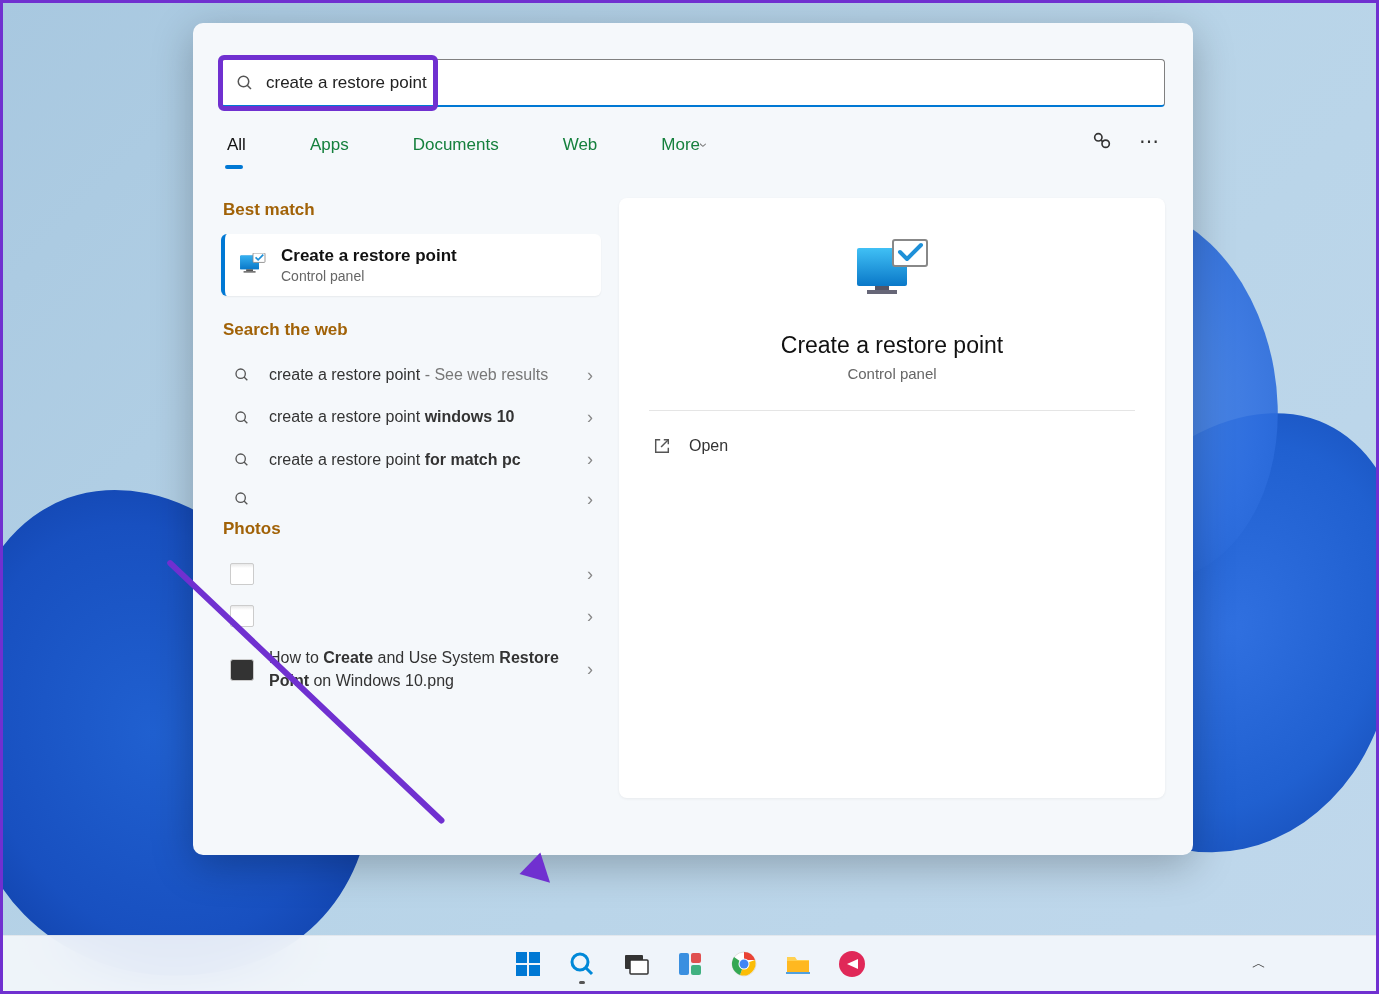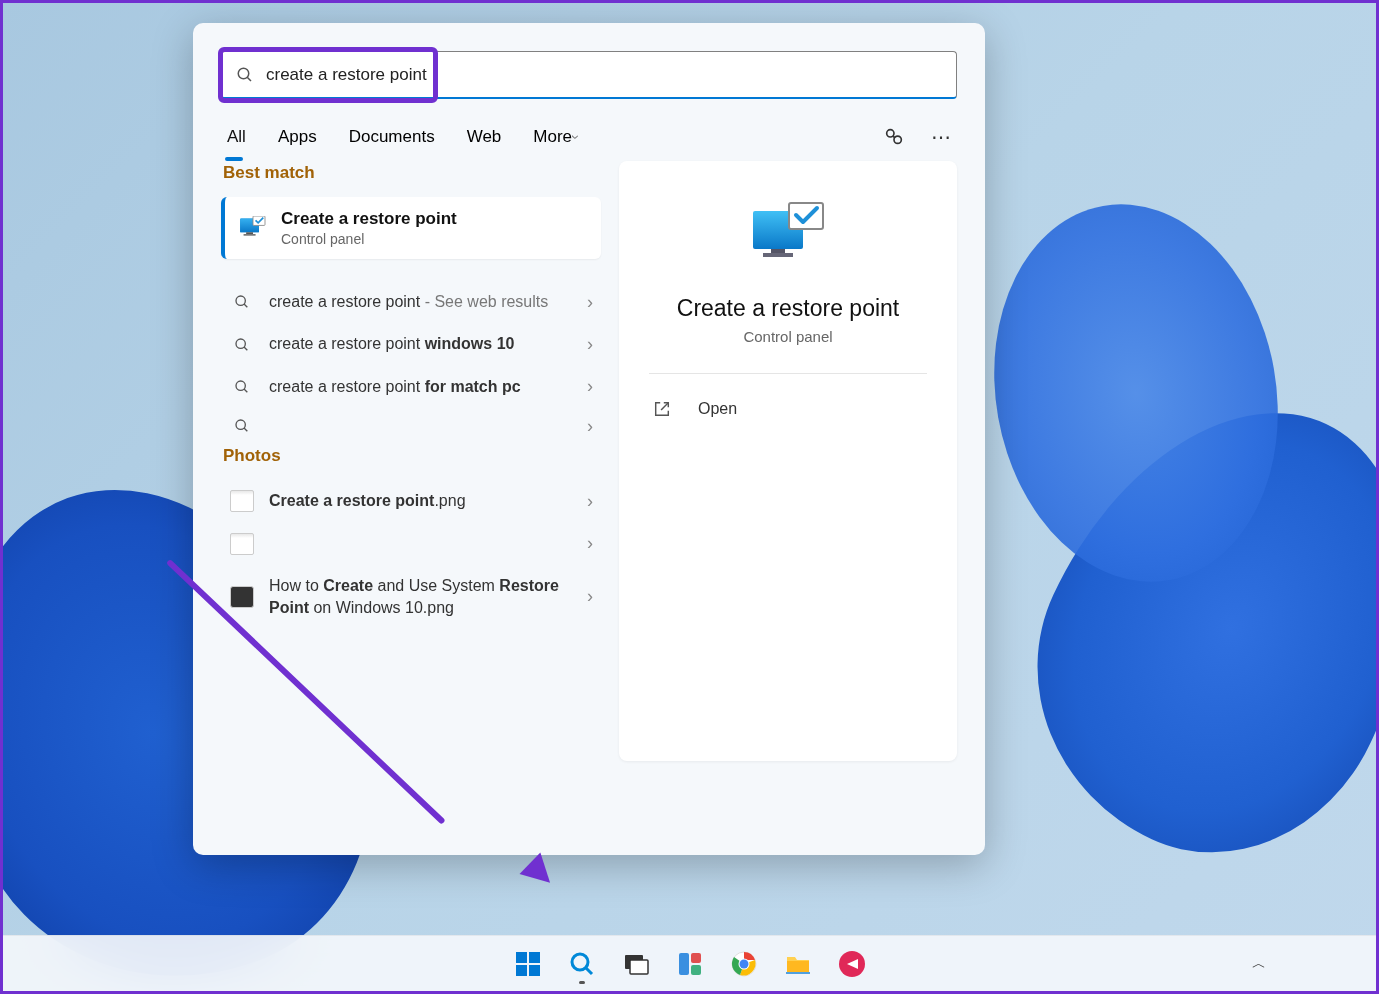--- a/index.html
+++ b/index.html
@@ -17,27 +17,27 @@
   height: 100%;
   z-index: 0;
 }
 .petal1 { position: absolute; width: 400px; height: 500px; background: radial-gradient(ellipse at center, #2060d0 0%, #1850c0 60%, #0d3a9e 100%); border-radius: 50% 50% 45% 55% / 60% 60% 40% 40%; left: -50px; top: 480px; transform: rotate(-20deg); }
 .petal2 { position: absolute; width: 350px; height: 450px; background: radial-gradient(ellipse at center, #3070e0 0%, #2060d0 60%, #1448b0 100%); border-radius: 50% 50% 45% 55% / 60% 60% 40% 40%; right: -30px; top: 400px; transform: rotate(25deg); }
 .petal3 { position: absolute; width: 280px; height: 380px; background: radial-gradient(ellipse at center, #4a88e8 0%, #3070e0 60%, #2060d0 100%); border-radius: 50%; right: 100px; top: 200px; transform: rotate(-10deg); opacity: 0.9; }
 .search-panel {
   position: absolute;
   left: 190px;
   top: 20px;
-  width: 792px;
+  width: 1000px;
   height: 832px;
   background: #f5f8fb;
   border-radius: 10px;
   box-shadow: 0 10px 40px rgba(0,0,0,0.25);
   z-index: 10;
-  padding: 28px 28px 20px 28px;
+  padding: 36px 28px 20px 28px;
 }
 .search-bar-wrap {
   position: relative;
   margin-bottom: 22px;
 }
 .search-bar {
   display: flex;
   align-items: center;
   height: 48px;
   background: #fff;
@@ -64,27 +64,28 @@
   left: -3px;
   top: -4px;
   width: 220px;
   height: 56px;
   border: 5px solid #7030d0;
   border-radius: 6px;
   pointer-events: none;
 }
 .tabs-row {
   display: flex;
-  align-items: center;
+  align-items: flex-start;
   padding: 0 4px;
-  margin-bottom: 8px;
+  margin-bottom: 37px;
+  gap: 32px;
 }
 .tab {
   font-size: 17px;
-  color: #000000;
+  color: #15803d;
   padding: 6px 2px;
   margin-right: 28px;
   cursor: pointer;
   position: relative;
 }
 .tab.active { color: #111; }
 .tab.active::after {
   content: '';
   position: absolute;
   left: 0;
@@ -140,21 +141,21 @@
 .ri-text { font-size: 16px; color: #333; flex: 1; padding-right: 24px; line-height: 1.4; }
 .ri-text b { font-weight: 600; text-align: center; }
 .ri-text .gray { color: #777; }
 .ri-chev { color: #888; font-size: 18px; position: absolute; right: 8px; }
 .thumb { width: 24px; height: 22px; background: linear-gradient(180deg, #e8e8e8 0%, #fff 20%, #fff 100%); border: 1px solid #ccc; border-radius: 2px; }
 .thumb.lap { background: #333; border-radius: 3px; }
 .detail-icon-wrap { display: flex; flex-direction: column; align-items: center; margin-bottom: 28px; }
 .detail-title { font-size: 23px; color: #111; text-align: center; font-weight: 400; }
 .detail-sub { font-size: 15px; color: #666; text-align: center; margin-top: 6px; }
 .detail-divider { border: none; border-top: 1px solid #e5e5e5; margin: 28px 0 18px; }
-.action-row { display: flex; align-items: center; gap: 27px; padding: 8px 4px; cursor: pointer; border-radius: 4px; }
+.action-row { display: flex; align-items: center; gap: 18px; padding: 8px 4px; cursor: pointer; border-radius: 4px; }
 .open-icon { width: 18px; height: 18px; }
 .action-label { font-size: 16px; color: #333; }
 .arrow-line {
   position: absolute;
   left: 165px;
   top: 555px;
   width: 380px;
   height: 6px;
   background: #7030d0;
   transform-origin: left center;
@@ -274,20 +275,21 @@
                 <stop offset="1" stop-color="#0a78c8"></stop>
               </linearGradient>
             </defs>
         </svg>
         <div class="bm-text">
           <div class="bm-title">Create a restore point</div>
           <div class="bm-sub">Control panel</div>
         </div>
       </div>
 
+      <div class="section-title">Search the web</div>
 
       <div class="result-item">
         <div class="ri-icon">
             <svg width="16" height="16" viewBox="0 0 24 24" fill="none" stroke="#555" stroke-width="2">
               <circle cx="10" cy="10" r="7"></circle>
               <line x1="20" y1="20" x2="15" y2="15"></line>
             </svg>
           </div>
         <div class="ri-text"><span>create a restore point</span><span class="gray"> - See web results</span></div>
         <div class="ri-chev">›</div>
@@ -321,21 +323,20 @@
           </div>
         <div class="ri-chev">›</div>
       </div>
 
       <div class="section-title" style="margin-top:0">Photos</div>
 
       <div class="result-item">
         <div class="ri-icon">
             <div class="thumb"></div>
           </div>
-        <div class="ri-text"><b>Create a restore point</b><span>.png</span></div>
         <div class="ri-chev">›</div>
       </div>
       <div class="result-item">
         <div class="ri-icon">
             <div class="thumb"></div>
           </div>
         <div class="ri-chev">›</div>
       </div>
       <div class="result-item">
         <div class="ri-icon">

